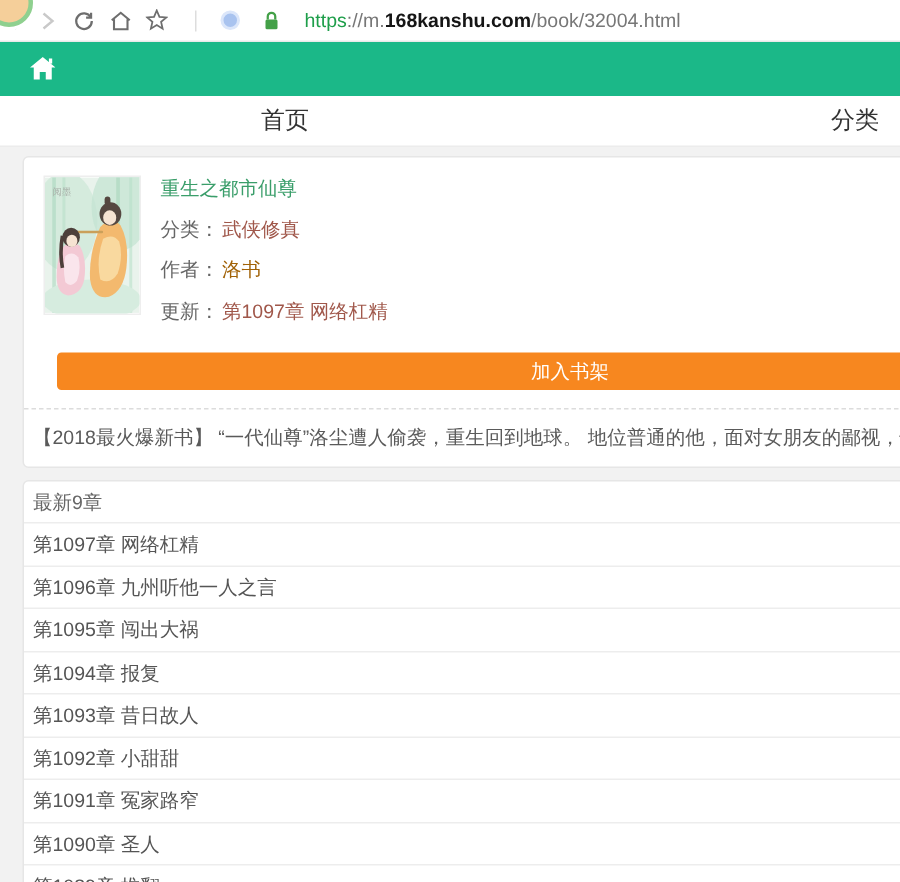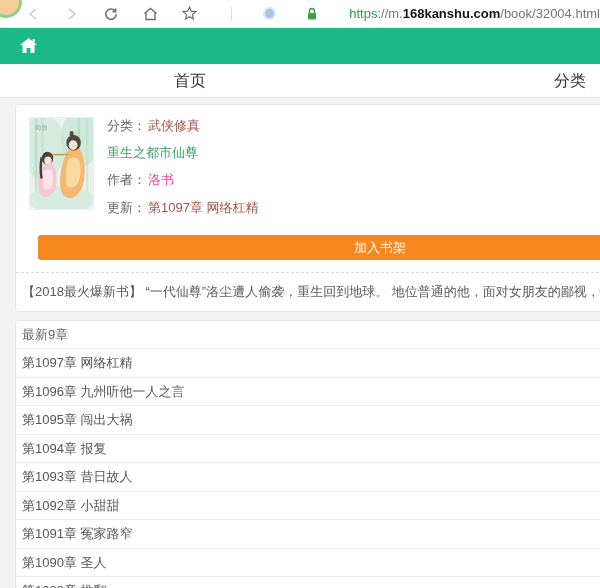--- a/index.html
+++ b/index.html
@@ -3,21 +3,21 @@
 <meta charset="utf-8">
 <style>
   html,body{margin:0;padding:0;}
   body{width:600px;height:588px;overflow:hidden;background:#fff;
        font-family:"Liberation Sans","DejaVu Sans",sans-serif;}
   .viewport{position:relative;width:600px;height:588px;overflow:hidden;background:#f2f2f2;}
 
   
   .browser-bar{position:relative;width:600px;height:28px;background:#fff;
                border-bottom:1px solid #e9e9e9;display:flex;align-items:center;
-               padding-left:25px;box-sizing:border-box;gap:8px;justify-content:space-between;}
+               box-sizing:border-box;gap:8px;}
   .avatar-corner{position:absolute;left:-10px;top:-14px;width:32px;height:32px;border-radius:50%;
                  background:#f5cf9a;border:3px solid #8fd08f;box-sizing:border-box;box-shadow:0 0 0 2px #fff;}
   .tool-icon{width:16px;height:16px;display:flex;align-items:center;justify-content:center;
              color:#6e6e6e;font-size:15px;line-height:16px;}
   .tool-icon.disabled{color:#c9c9c9;}
   .tool-icon svg{display:block;}
   .vsep{width:1px;height:14px;background:#ddd;margin:0 8px 0 10px;}
   .site-dot{width:9px;height:9px;border-radius:50%;background:#a9c3ef;border:2px solid #dbe6fa;}
   .lock{margin-left:5px;}
   .url{margin-left:6px;font-size:13px;white-space:nowrap;color:#777;}
@@ -37,21 +37,21 @@
 
   
   .book-card{padding:12px 0 0 0;}
   .book-info{display:flex;padding:0 13px;}
   .cover{width:65px;height:93px;flex:0 0 65px;border:1px solid #eee;box-sizing:border-box;}
   .meta{margin-left:13px;font-size:13px;color:#666;}
   .meta .line{height:27.5px;display:flex;align-items:center;white-space:nowrap;}
   .meta .line:first-child{height:22px;align-items:flex-start;}
   .book-title{color:#3a9e6a;font-size:13px;}
   .meta .val-red{color:#a0574a;margin-left:2px;}
-  .meta .val-gray{color:#ec4899;margin-left:2px;}
+  .meta .val-gray{color:#a16207;margin-left:2px;}
   .shelf-btn{margin:13px 22px 0 22px;height:25px;line-height:25px;background:#f7871f;color:#fff;
              text-align:center;font-size:13px;border-radius:3px;cursor:pointer;}
   .desc-row{margin-top:12px;border-top:1px dashed #dcdcdc;padding:10px 8px 10px 6px;
             font-size:13px;color:#5a5a5a;white-space:nowrap;overflow:hidden;}
 
   
   .chapter-card{margin-top:8px;min-height:320px;}
   .ch-row{height:27.5px;line-height:27.5px;padding-left:6px;font-size:13px;color:#555;
           border-bottom:1px solid #ededed;white-space:nowrap;overflow:hidden;cursor:pointer;}
   .ch-row.header{color:#666;cursor:default;}
@@ -146,26 +146,26 @@
             <path d="M12 48 Q18 42 24 47 Q29 56 27 70 Q25 80 16 81 Q8 80 8 68 Q8 56 12 48 Z" fill="#f3c9d4"></path>
             <path d="M14 54 Q19 50 23 55 Q25 63 22 71 Q18 76 14 72 Q12 62 14 54 Z" fill="#fae5ec"></path>
             <ellipse cx="18" cy="41" rx="6" ry="6.5" fill="#4d3f3a"></ellipse>
             <ellipse cx="18.5" cy="43.5" rx="3.8" ry="4.2" fill="#f6e3d2"></ellipse>
             <path d="M12 40 Q10 52 12 62" stroke="#4d3f3a" stroke-width="2.5" fill="none"></path>
             <text x="5" y="12" font-size="6.5" fill="#a9b0a9">阅墨</text>
           </svg>
 
           <div class="meta">
             <div class="line">
+                <span class="book-title">重生之都市仙尊</span>
+              </div>
+            <div class="line">
               <span>分类：</span>
               <span class="val-red">武侠修真</span>
             </div>
-            <div class="line">
-                <span class="book-title">重生之都市仙尊</span>
-              </div>
             <div class="line">
               <span>作者：</span>
               <span class="val-gray">洛书</span>
             </div>
             <div class="line">
               <span>更新：</span>
               <span class="val-red">第1097章 网络杠精</span>
             </div>
           </div>
         </div>

